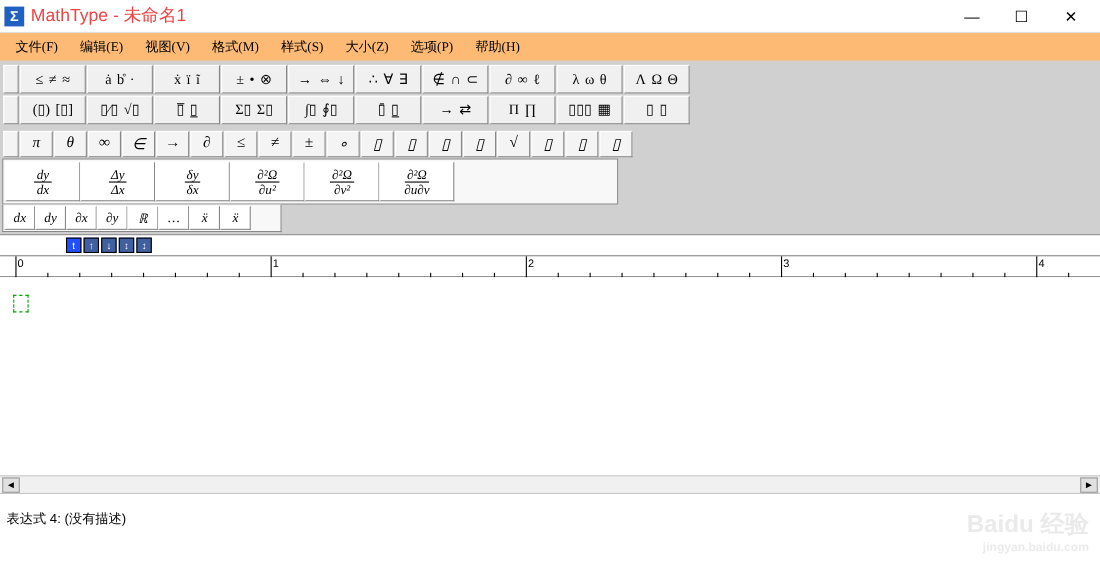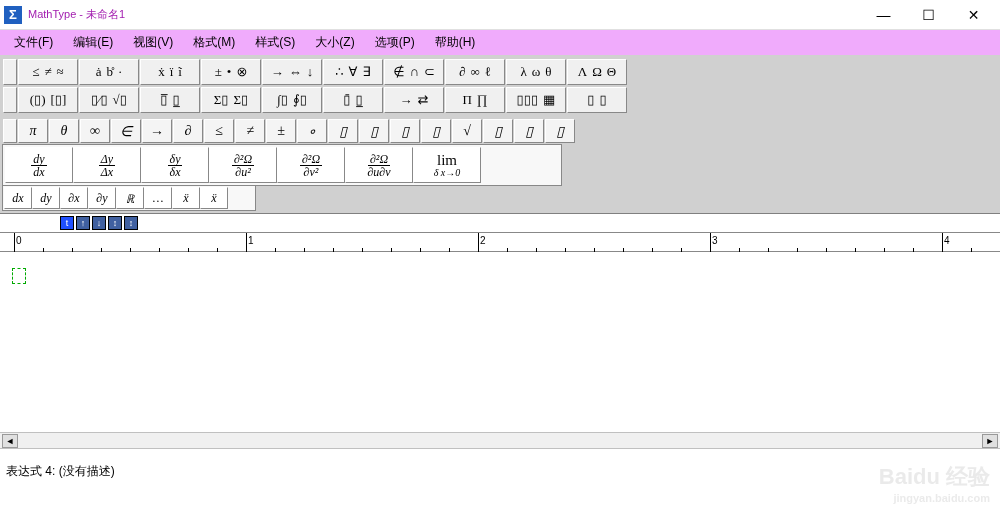--- a/index.html
+++ b/index.html
@@ -1,22 +1,22 @@
 <!DOCTYPE html>
 <html><head>
 <meta charset="utf-8">
 <style>
 * { box-sizing: border-box; margin: 0; padding: 0; }
 body { font-family: "Microsoft YaHei", Arial, sans-serif; font-size: 12px; background: #fff; width: 1000px; height: 524px; overflow: hidden; position: relative; }
 .titlebar { height: 30px; background: #fff; display: flex; align-items: center; padding: 0 4px; border-bottom: 1px solid #e0e0e0; }
 .titlebar .icon { width: 18px; height: 18px; background: #2060c0; color: #fff; display: flex; align-items: center; justify-content: center; font-size: 13px; font-weight: bold; margin-right: 6px; }
-.titlebar .title { flex: 1; font-size: 11px; color: #a21caf; }
+.titlebar .title { flex: 1; font-size: 16px; color: #ef4444; }
 .winbtns { display: flex; }
 .winbtn { width: 45px; height: 28px; display: flex; align-items: center; justify-content: center; font-size: 14px; cursor: pointer; }
-.menubar { height: 26px; background: #f0abfc; display: flex; align-items: center; padding: 0 4px; border-bottom: 1px solid #d0d0d0; font-size: 12px; }
+.menubar { height: 26px; background: #fdba74; display: flex; align-items: center; padding: 0 4px; border-bottom: 1px solid #d0d0d0; font-size: 12px; font-family: Liberation Serif, serif; }
 .menuitem { padding: 3px 10px; cursor: pointer; }
 .toolbar-area { background: #d0d0d0; padding: 2px; border-bottom: 1px solid #808080; }
 .symrow { display: flex; gap: 1px; padding: 1px; }
 .symbtn { background: #f0f0f0; border: 1px solid #888; border-top-color: #fff; border-left-color: #fff; height: 26px; min-width: 60px; display: flex; align-items: center; justify-content: center; font-size: 13px; font-family: "Times New Roman", serif; cursor: pointer; padding: 0 4px; gap: 3px; }
 .symbtn span { margin: 0 1px; }
 .small { min-width: 14px; height: 26px; }
 .constrow { display: flex; gap: 1px; padding: 1px; margin-top: 4px; }
 .constbtn { background: #f4f4f4; border: 1px solid #888; border-top-color:#fff; border-left-color:#fff; height: 24px; width: 30px; display:flex; align-items:center; justify-content:center; font-family:"Times New Roman",serif; font-size:14px; cursor:pointer; font-style: italic; }
 .tabrow { display: flex; margin-top: 3px; }
 .tab { background: #d8d8d8; border: 1px solid #888; border-bottom: none; padding: 1px 6px; font-size: 10px; font-family: Arial; cursor: pointer; margin-right: 1px; height: 15px; display:flex; align-items:center; }
@@ -220,26 +220,20 @@
       <div class="exprbtn">
         <div class="frac">
           <span class="n">∂²Ω</span>
           <span class="d">∂v²</span>
         </div>
       </div>
       <div class="exprbtn">
         <div class="frac">
           <span class="n">∂²Ω</span>
           <span class="d">∂u∂v</span>
-        </div>
-      </div>
-      <div class="exprbtn">
-        <div class="lim-box">
-          <span class="top">lim</span>
-          <span class="bot">δ x→0</span>
         </div>
       </div>
     </div>
   <div class="exprrow2" id="exprrow2">
       <div class="exprbtn2">dx</div>
       <div class="exprbtn2">dy</div>
       <div class="exprbtn2">∂x</div>
       <div class="exprbtn2">∂y</div>
       <div class="exprbtn2">ℝ</div>
       <div class="exprbtn2">…</div>

